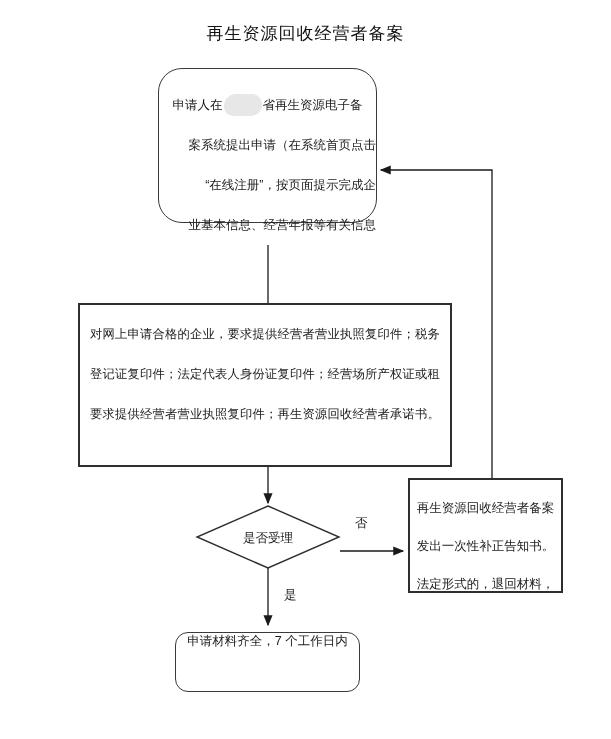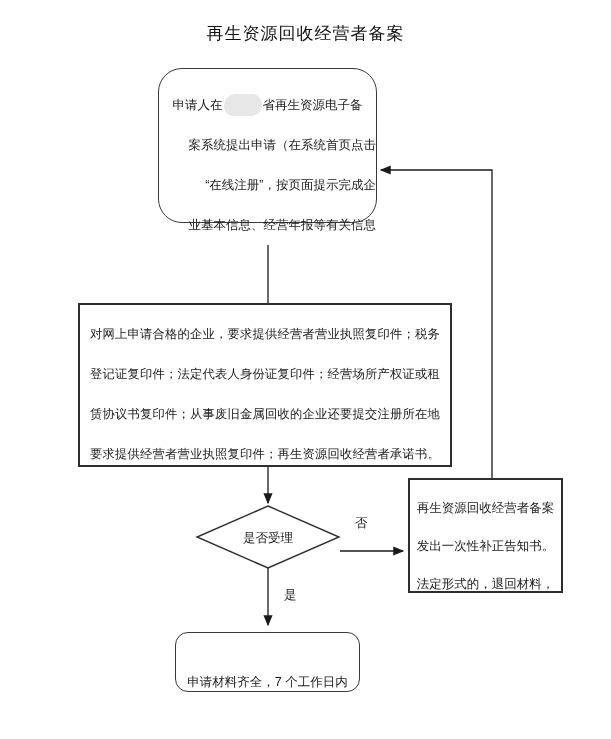--- a/index.html
+++ b/index.html
@@ -93,21 +93,21 @@
     font-size: 12.5px;
   }
   .reject-box .line { height: 38px; line-height: 38px; }
 
   
   .accept-box {
     left: 175px; top: 632px;
     width: 185px; height: 60px;
     border: 1.4px solid #3a3a3a;
     border-radius: 13px;
-    display: flex; align-items: flex-end; justify-content: center;
+    display: flex; align-items: flex-start; justify-content: center;
     font-size: 12.5px;
   }
 </style>
 </head>
 <body>
 
 <div id="page">
 
   <svg id="connectors" viewBox="0 0 611 739" xmlns="http://www.w3.org/2000/svg">
     <defs>
@@ -138,21 +138,20 @@
       <span>省再生资源电子备</span>
     </div>
     <div class="line">案系统提出申请（在系统首页点击</div>
     <div class="line">“在线注册”，按页面提示完成企</div>
     <div class="line">业基本信息、经营年报等有关信息</div>
   </div>
 
   <div class="node req-box">
     <div class="line">对网上申请合格的企业，要求提供经营者营业执照复印件；税务</div>
     <div class="line">登记证复印件；法定代表人身份证复印件；经营场所产权证或租</div>
-    <div class="line">赁协议书复印件；从事废旧金属回收的企业还要提交注册所在地</div>
     <div class="line">要求提供经营者营业执照复印件；再生资源回收经营者承诺书。</div>
   </div>
 
   <div class="node decision-label">是否受理</div>
 
   <div class="branch-label no-label">否</div>
   <div class="branch-label yes-label">是</div>
 
   <div class="node reject-box">
     <div class="line">再生资源回收经营者备案</div>

